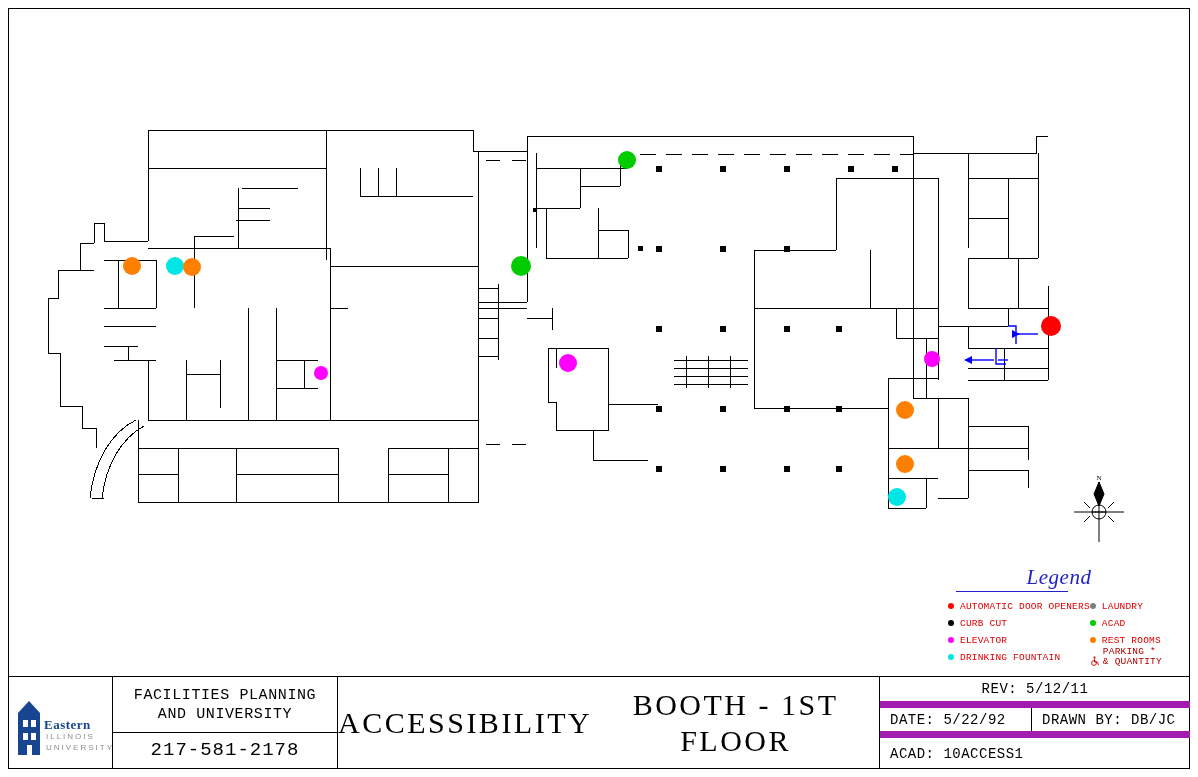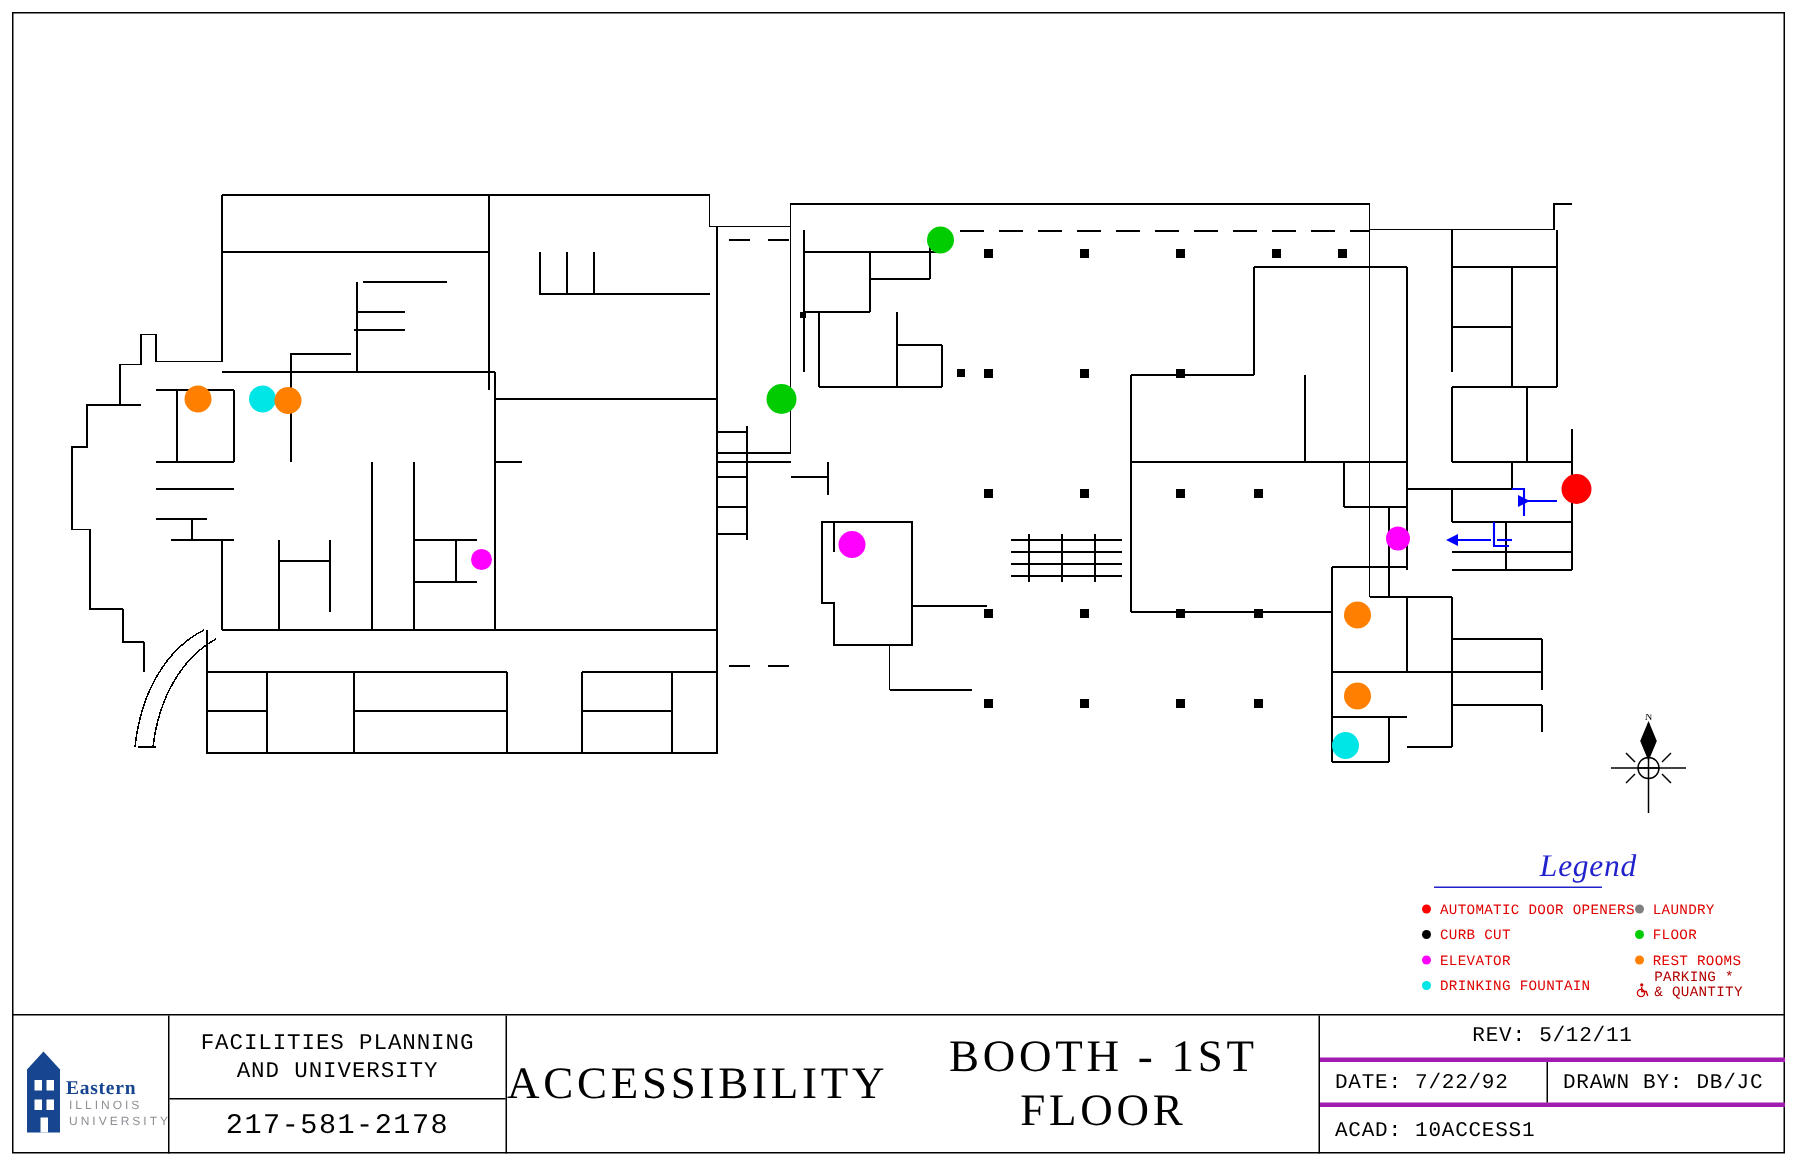--- a/index.html
+++ b/index.html
@@ -98,21 +98,21 @@
   .tb-right-grid {
     width: 100%;
     height: 100%;
     display: flex;
     flex-direction: column;
   }
   .tbr-row {
     flex: 1 1 33.333%;
     display: flex;
     box-sizing: border-box;
-    border-bottom: 3px solid #a21caf;
+    border-bottom: 7px solid #a21caf;
   }
   .tbr-row:last-child {
     border-bottom: none;
   }
   .tbr-cell {
     box-sizing: border-box;
     display: flex;
     align-items: center;
     padding-left: 10px;
     font-family: "Liberation Mono", monospace;
@@ -516,21 +516,21 @@
           <span class="legend-label red">DRINKING FOUNTAIN</span>
         </div>
       </div>
       <div class="legend-col">
         <div class="legend-item">
           <span class="legend-dot" style="background:#808080"></span>
           <span class="legend-label red">LAUNDRY</span>
         </div>
         <div class="legend-item">
           <span class="legend-dot" style="background:#00cc00"></span>
-          <span class="legend-label red">FLOOR</span>
+          <span class="legend-label red">ACAD</span>
         </div>
         <div class="legend-item">
           <span class="legend-dot" style="background:#ff8000"></span>
           <span class="legend-label red">REST ROOMS</span>
         </div>
         <div class="legend-item">
           <span class="legend-wheel">
             <svg width="10" height="10" viewBox="0 0 10 10">
               <circle cx="4" cy="7" r="2.4" fill="none" stroke="#cc0000" stroke-width="0.9"></circle>
               <circle cx="4.5" cy="1.6" r="1.1" fill="#cc0000"></circle>
@@ -575,21 +575,21 @@
       <div class="sheet-title">ACCESSIBILITY</div>
       <div class="sheet-title">BOOTH  -  1ST FLOOR</div>
     </div>
 
     <div class="tb-cell tb-right">
       <div class="tb-right-grid">
         <div class="tbr-row">
           <div class="tbr-cell full">REV: 5/12/11</div>
         </div>
         <div class="tbr-row">
-          <div class="tbr-cell half-l">DATE: 7/22/92</div>
+          <div class="tbr-cell half-l">DATE: 5/22/92</div>
           <div class="tbr-cell half-r">DRAWN BY: DB/JC</div>
         </div>
         <div class="tbr-row">
           <div class="tbr-cell half-r">ACAD: 10ACCESS1</div>
         </div>
       </div>
     </div>
 
   </div>
 </div>

